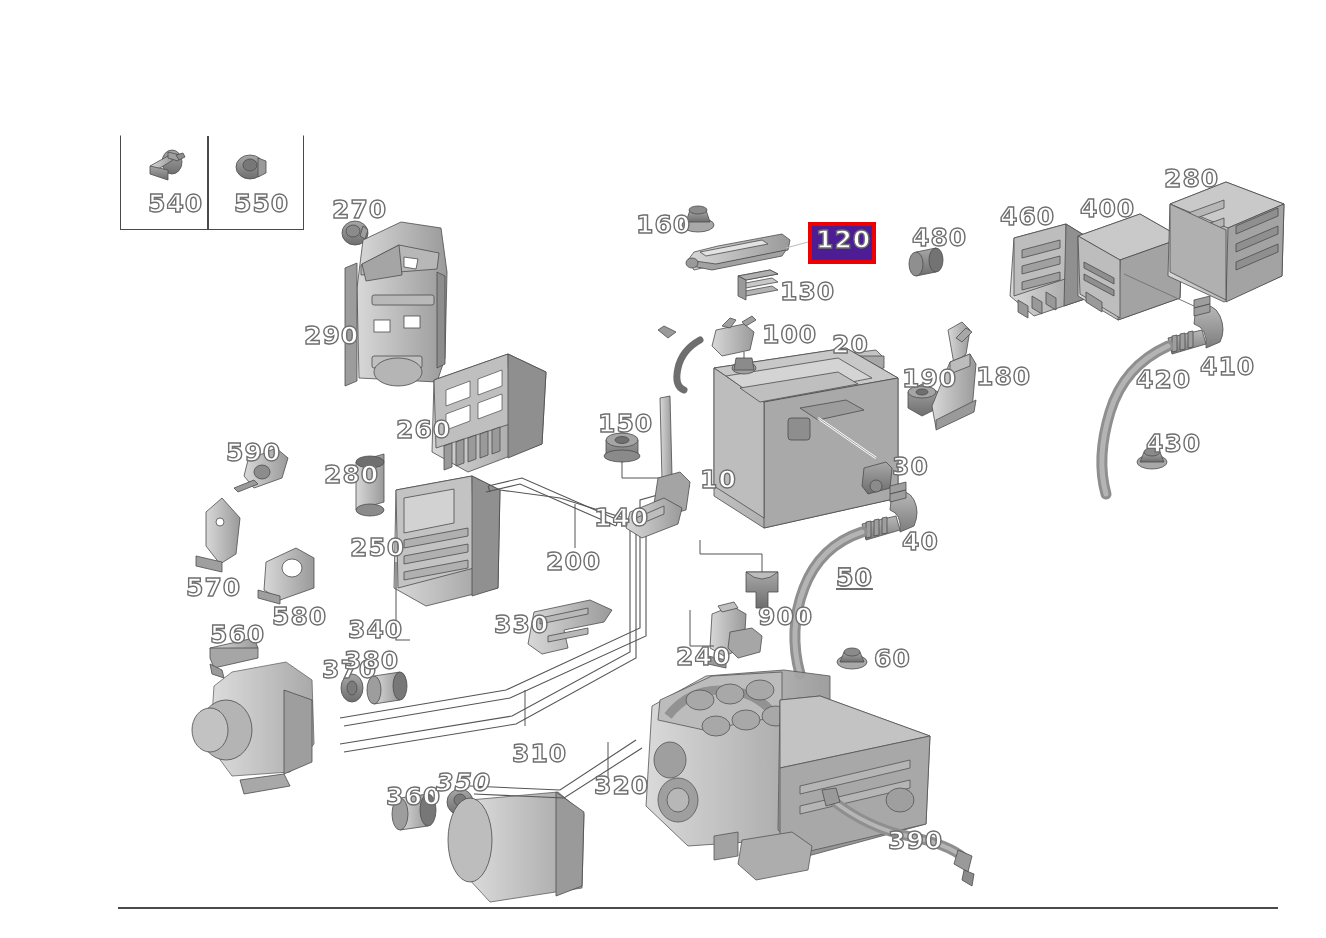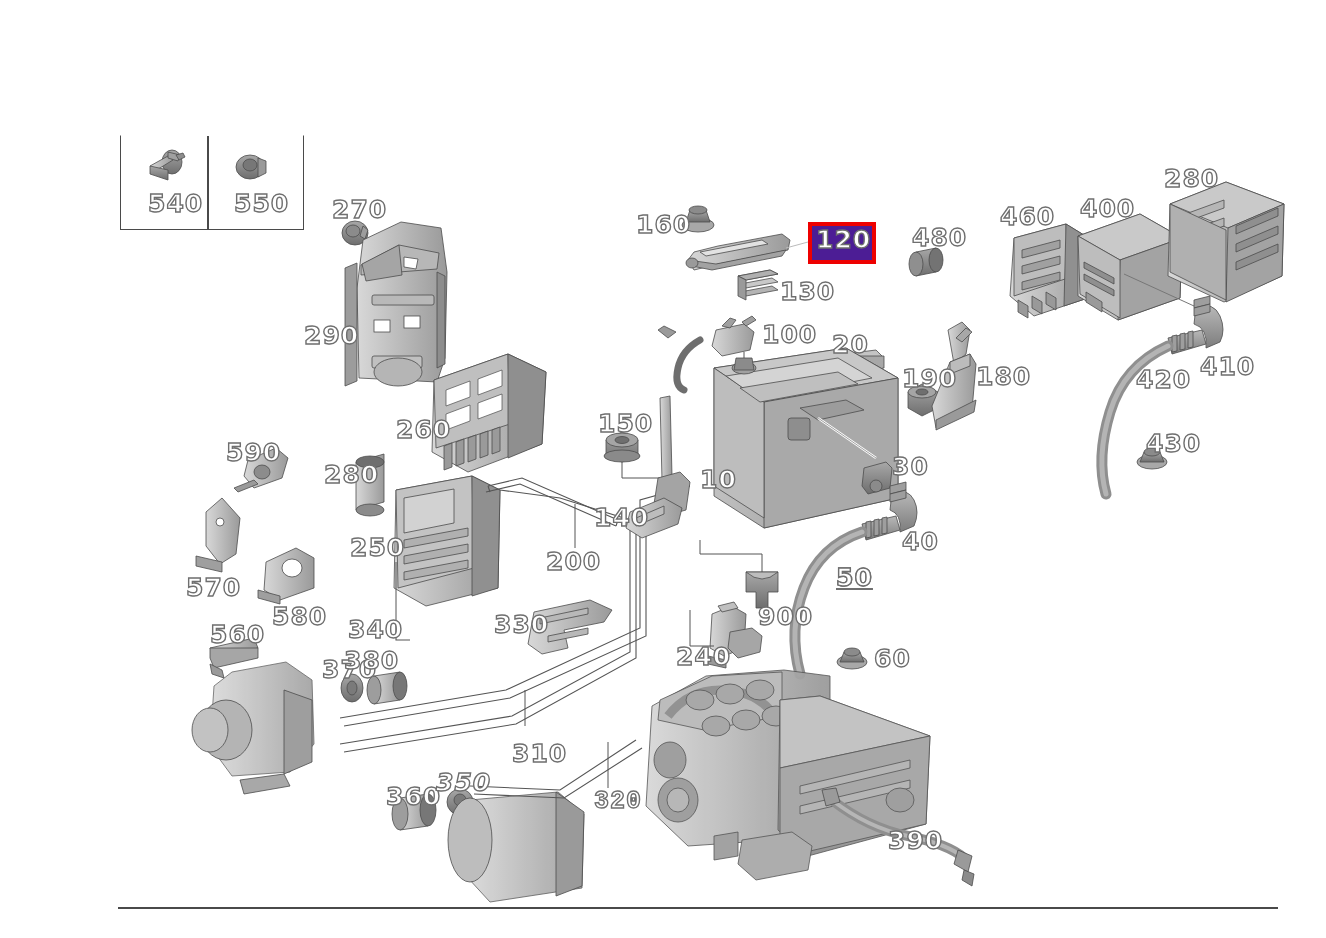--- a/index.html
+++ b/index.html
@@ -477,21 +477,21 @@
       <div class="lbl" style="left: 186px; top: 575px;">570</div>
       <div class="lbl" style="left: 272px; top: 604px;">580</div>
       <div class="lbl" style="left: 210px; top: 622px;">560</div>
       <div class="lbl" style="left: 348px; top: 617px;">340</div>
       <div class="lbl" style="left: 322px; top: 657px;">370</div>
       <div class="lbl" style="left: 344px; top: 648px;">380</div>
       <div class="lbl" style="left: 386px; top: 756px; margin-top: 28px;">360</div>
       <div class="lbl" style="left: 436px; top: 770px; font-style: italic;">350</div>
       <div class="lbl" style="left: 494px; top: 612px; text-align: right;">330</div>
       <div class="lbl" style="left: 512px; top: 727px; margin-top: 14px;">310</div>
-      <div class="lbl" style="left: 594px; top: 789px; font-family: Liberation Mono, monospace;">320</div>
+      <div class="lbl" style="left: 594px; top: 773px;">320</div>
       <div class="lbl" style="left: 546px; top: 549px;">200</div>
       <div class="lbl" style="left: 598px; top: 411px;">150</div>
       <div class="lbl" style="left: 594px; top: 505px;">140</div>
       <div class="lbl" style="left: 676px; top: 644px; text-align: center;">240</div>
       <div class="lbl" style="left: 758px; top: 604px;">900</div>
       <div class="lbl" style="left: 636px; top: 212px;">160</div>
       <div class="lbl" style="left: 780px; top: 279px;">130</div>
       <div class="lbl" style="left: 762px; top: 322px;">100</div>
       <div class="lbl" style="left: 832px; top: 332px;">20</div>
       <div class="lbl" style="left: 700px; top: 467px;">10</div>

